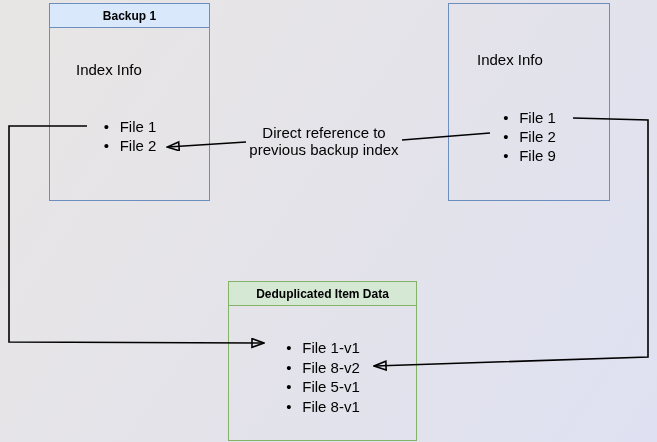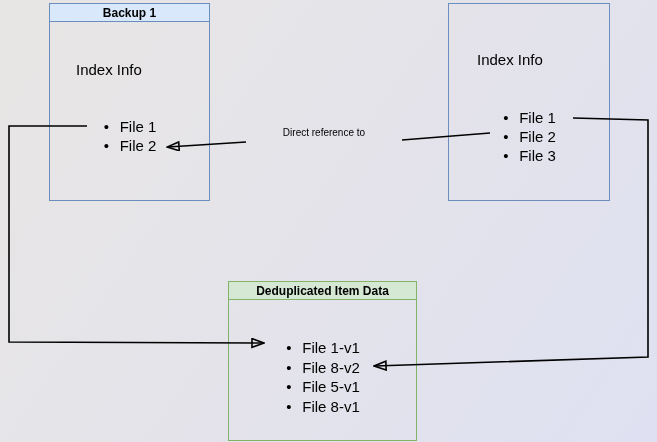--- a/index.html
+++ b/index.html
@@ -5,21 +5,21 @@
   html,body { margin:0; padding:0; }
   .canvas {
     position:relative; width:657px; height:442px; overflow:hidden;
     background:linear-gradient(125deg, #e8e6e4 0%, #e4e3ea 50%, #dfe1f2 100%);
     font-family:"Liberation Sans", sans-serif; color:#000;
   }
   .node { position:absolute; border:1.5px solid; box-sizing:border-box; }
   .node-blue  { border-color:#6c8ebf; }
   .node-green { border-color:#82b366; }
   .node-header {
-    height:18px; display:flex; align-items:center; justify-content:center;
+    height:24px; display:flex; align-items:center; justify-content:center;
     font-size:12px; font-weight:bold; box-sizing:border-box;
   }
   .node-blue  .node-header { background:#dae8fc; border-bottom:1.5px solid #6c8ebf; }
   .node-green .node-header { background:#d5e8d4; border-bottom:1.5px solid #82b366; }
 
   #backup1 { left:49px;  top:3px;   width:161px; height:198px; }
   #backup2 { left:448px; top:3px;   width:162px; height:198px; }
   #dedup   { left:228px; top:281px; width:189px; height:160px; }
 
   .subtitle { position:absolute; font-size:15px; line-height:16px; }
@@ -35,21 +35,21 @@
     position:relative; padding-left:17px;
   }
   #dedup ul.filelist li { line-height:19.5px; }
   ul.filelist li::before { content:'•'; position:absolute; left:1px; }
   #backup1 ul.filelist { top:113px; }
   #backup2 ul.filelist { top:104px; }
   #dedup   ul.filelist { top:56px; }
 
   .annotation {
     position:absolute; left:243px; top:124px; width:162px;
-    text-align:center; font-size:10px; line-height:17px;
+    text-align:center; font-size:15px; line-height:17px;
   }
   svg.connectors {
     position:absolute; left:0; top:0; width:657px; height:442px;
     pointer-events:none;
   }
   svg.connectors path { stroke:#000; stroke-width:1.6; fill:none; }
 </style>
 </head>
 <body>
 
@@ -62,36 +62,37 @@
         <li>File 1</li>
         <li>File 2</li>
       </ul>
   </div>
 
   <div class="node node-blue" id="backup2">
     <div class="subtitle">Index Info</div>
     <ul class="filelist">
         <li>File 1</li>
         <li>File 2</li>
-        <li>File 3</li>
+        <li>File 9</li>
       </ul>
   </div>
 
   <div class="node node-green" id="dedup">
     <div class="node-header">Deduplicated Item Data</div>
     <ul class="filelist">
         <li>File 1-v1</li>
         <li>File 8-v2</li>
         <li>File 5-v1</li>
         <li>File 8-v1</li>
       </ul>
   </div>
 
   <div class="annotation">
     <div>Direct reference to</div>
+    <div>previous backup index</div>
   </div>
 
   <svg class="connectors" viewBox="0 0 657 442">
     <defs>
       <marker id="arrow" markerUnits="userSpaceOnUse" markerWidth="14" markerHeight="12" refX="12" refY="5" orient="auto">
         <path d="M1,0.6 L13,5 L1,9.4 Z" fill="#000" stroke="none"></path>
       </marker>
     </defs>
 
     <path d="M490,133 L402,140"></path>

